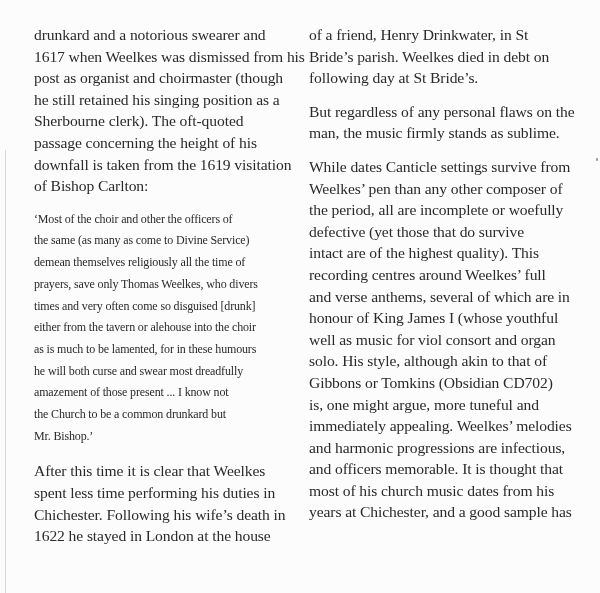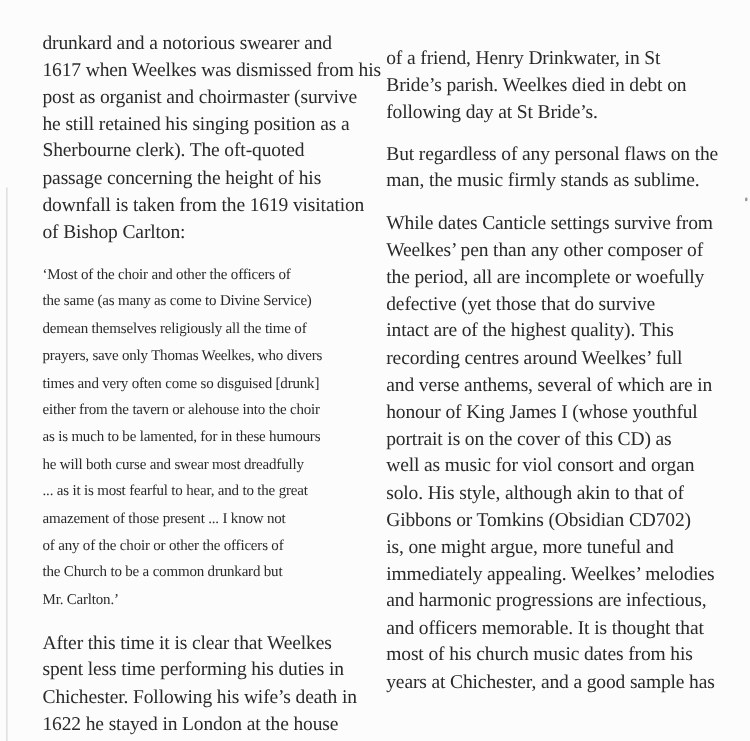--- a/index.html
+++ b/index.html
@@ -8,21 +8,21 @@
     background: #fcfcfc;
     font-family: "Liberation Serif", "DejaVu Serif", serif;
     color: #2a2a2a;
   }
   .edge-line {
     position: absolute; left: 5px; top: 150px; width: 1px; height: 443px;
     background: #d8d8d8;
   }
   .col { position: absolute; top: 24px; }
   .col-left { left: 34px; width: 262px; }
-  .col-right { left: 309px; width: 262px; margin-top: 12px; }
+  .col-right { left: 309px; width: 262px; }
   .line {
     white-space: nowrap; display: block;
     font-size: 15.6px; line-height: 21.6px; letter-spacing: -0.1px; font-family: Liberation Serif, serif;
   }
   .quote .line { font-size: 12px; line-height: 21.7px; letter-spacing: -0.15px; }
   .para { margin-bottom: 12px; }
   .quote { margin-bottom: 13px; }
   .speck {
     position: absolute; left: 596px; top: 158px; width: 2px; height: 3px;
     background: #999; border-radius: 1px;
@@ -31,41 +31,39 @@
 </head>
 <body>
 
 <div class="edge-line"></div>
 <div class="speck"></div>
 
 <div class="col col-left">
   <div class="para">
     <span class="line">drunkard and a notorious swearer and</span>
     <span class="line">1617 when Weelkes was dismissed from his</span>
-    <span class="line">post as organist and choirmaster (survive</span>
+    <span class="line">post as organist and choirmaster (though</span>
     <span class="line">he still retained his singing position as a</span>
     <span class="line">Sherbourne clerk). The oft-quoted</span>
     <span class="line">passage concerning the height of  his</span>
     <span class="line">downfall is taken from the 1619 visitation</span>
     <span class="line">of  Bishop Carlton:</span>
   </div>
   <div class="quote">
     <span class="line">‘Most of  the choir and other the officers of</span>
     <span class="line">the same (as many as come to Divine Service)</span>
     <span class="line">demean themselves religiously all the time of</span>
     <span class="line">prayers, save only Thomas Weelkes, who divers</span>
     <span class="line">times and very often come so disguised [drunk]</span>
     <span class="line">either from the tavern or alehouse into the choir</span>
     <span class="line">as is much to be lamented, for in these humours</span>
     <span class="line">he will both curse and swear most dreadfully</span>
-    <span class="line">... as it is most fearful to hear, and to the great</span>
     <span class="line">amazement of  those present ... I know not</span>
-    <span class="line">of  any of  the choir or other the officers of</span>
     <span class="line">the Church to be a common drunkard but</span>
-    <span class="line">Mr. Carlton.’</span>
+    <span class="line">Mr. Bishop.’</span>
   </div>
   <div class="para">
     <span class="line">After this time it is clear that Weelkes</span>
     <span class="line">spent less time performing his duties in</span>
     <span class="line">Chichester. Following his wife’s death in</span>
     <span class="line">1622 he stayed in London at the house</span>
   </div>
 </div>
 
 <div class="col col-right">
@@ -80,21 +78,20 @@
   </div>
   <div class="para">
     <span class="line">While dates Canticle settings survive from</span>
     <span class="line">Weelkes’ pen than any other composer of</span>
     <span class="line">the period, all are incomplete or woefully</span>
     <span class="line">defective (yet those that do survive</span>
     <span class="line">intact are of  the highest quality). This</span>
     <span class="line">recording centres around Weelkes’ full</span>
     <span class="line">and verse anthems, several of  which are in</span>
     <span class="line">honour of  King James I (whose youthful</span>
-    <span class="line">portrait is on the cover of  this CD) as</span>
     <span class="line">well as music for viol consort and organ</span>
     <span class="line">solo. His style, although akin to that of</span>
     <span class="line">Gibbons or Tomkins (Obsidian CD702)</span>
     <span class="line">is, one might argue, more tuneful and</span>
     <span class="line">immediately appealing. Weelkes’ melodies</span>
     <span class="line">and harmonic progressions are infectious,</span>
     <span class="line">and officers memorable. It is thought that</span>
     <span class="line">most of  his church music dates from his</span>
     <span class="line">years at Chichester, and a good sample has</span>
   </div>

